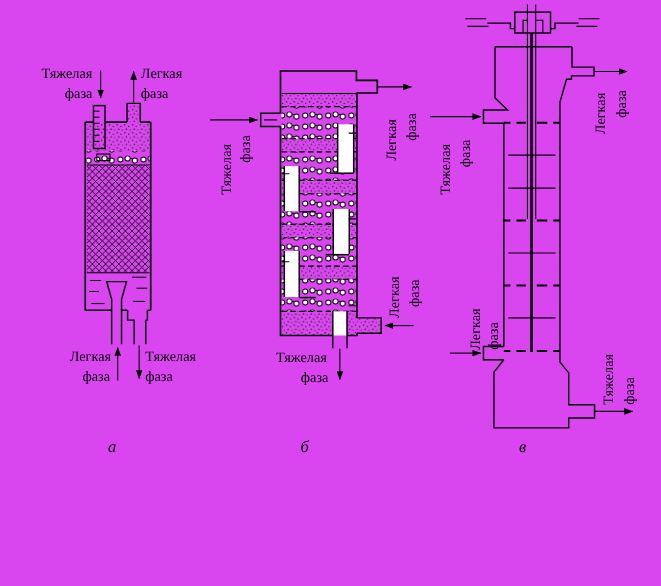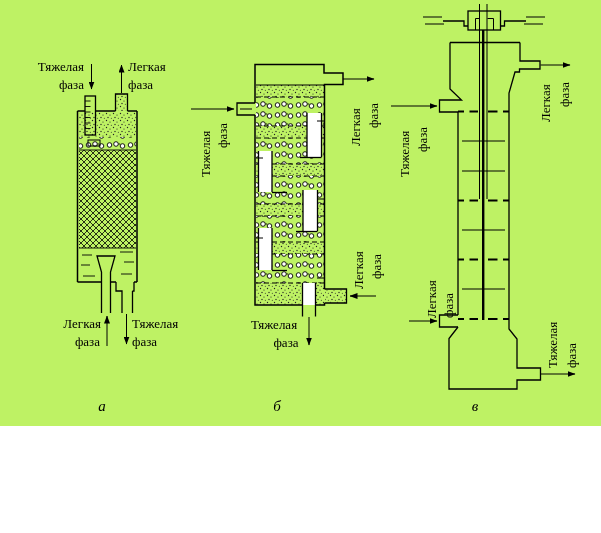--- a/index.html
+++ b/index.html
@@ -1,16 +1,16 @@
 <!DOCTYPE html>
 <html><head>
 <meta charset="utf-8">
 <style>
   html,body{margin:0;padding:0;background:#fff;}
-  .canvas{position:relative;width:601px;height:426px;background:#bef264;overflow:hidden;
+  .canvas{position:relative;width:601px;height:533px;background:#d946ef;overflow:hidden;
           font-family:"Liberation Serif","DejaVu Serif",serif;}
   svg{position:absolute;left:0;top:0;}
   text{font-family:"Liberation Serif","DejaVu Serif",serif;font-size:13px;fill:#000;}
   .cap{font-style:italic;font-size:15px;text-anchor:middle;}
   .ln{stroke:#000;fill:none;}
   .w15{stroke-width:1.5;} .w13{stroke-width:1.3;} .w1{stroke-width:1;} .w08{stroke-width:0.9;}
   .trayedge{stroke:#000;stroke-width:1.1;stroke-dasharray:5 3;fill:none;}
   .thindash{stroke:#000;stroke-width:1;fill:none;}
 </style>
 </head>

